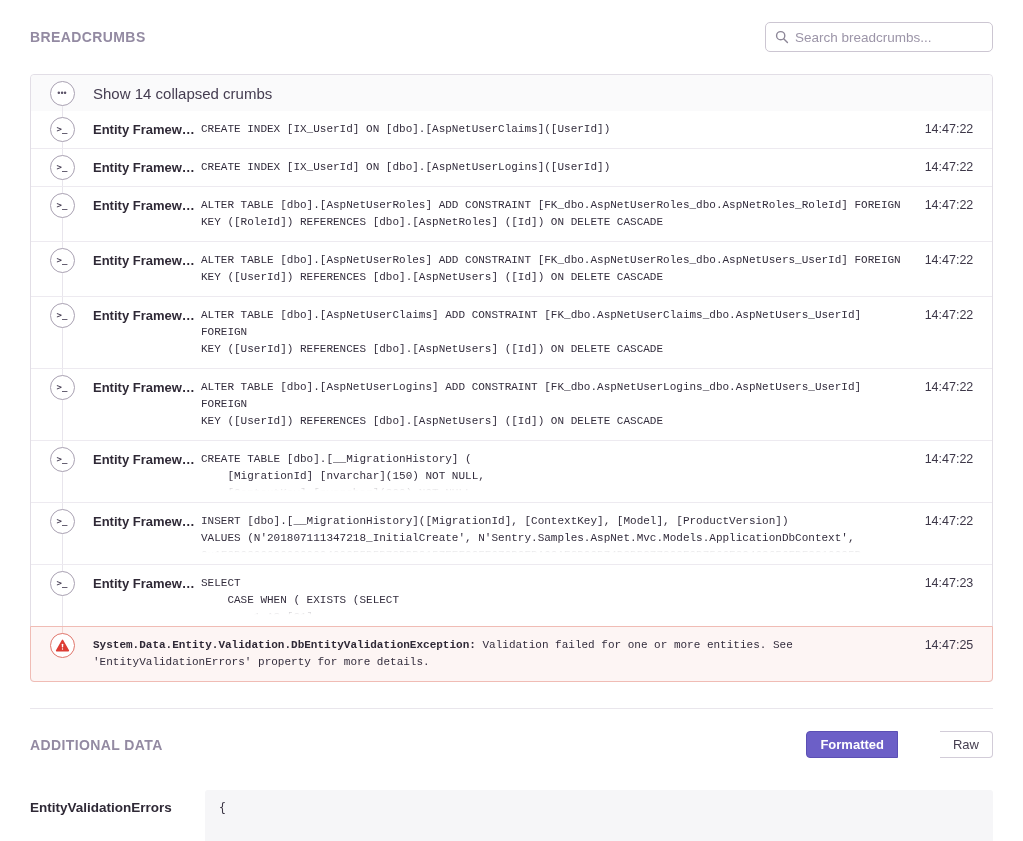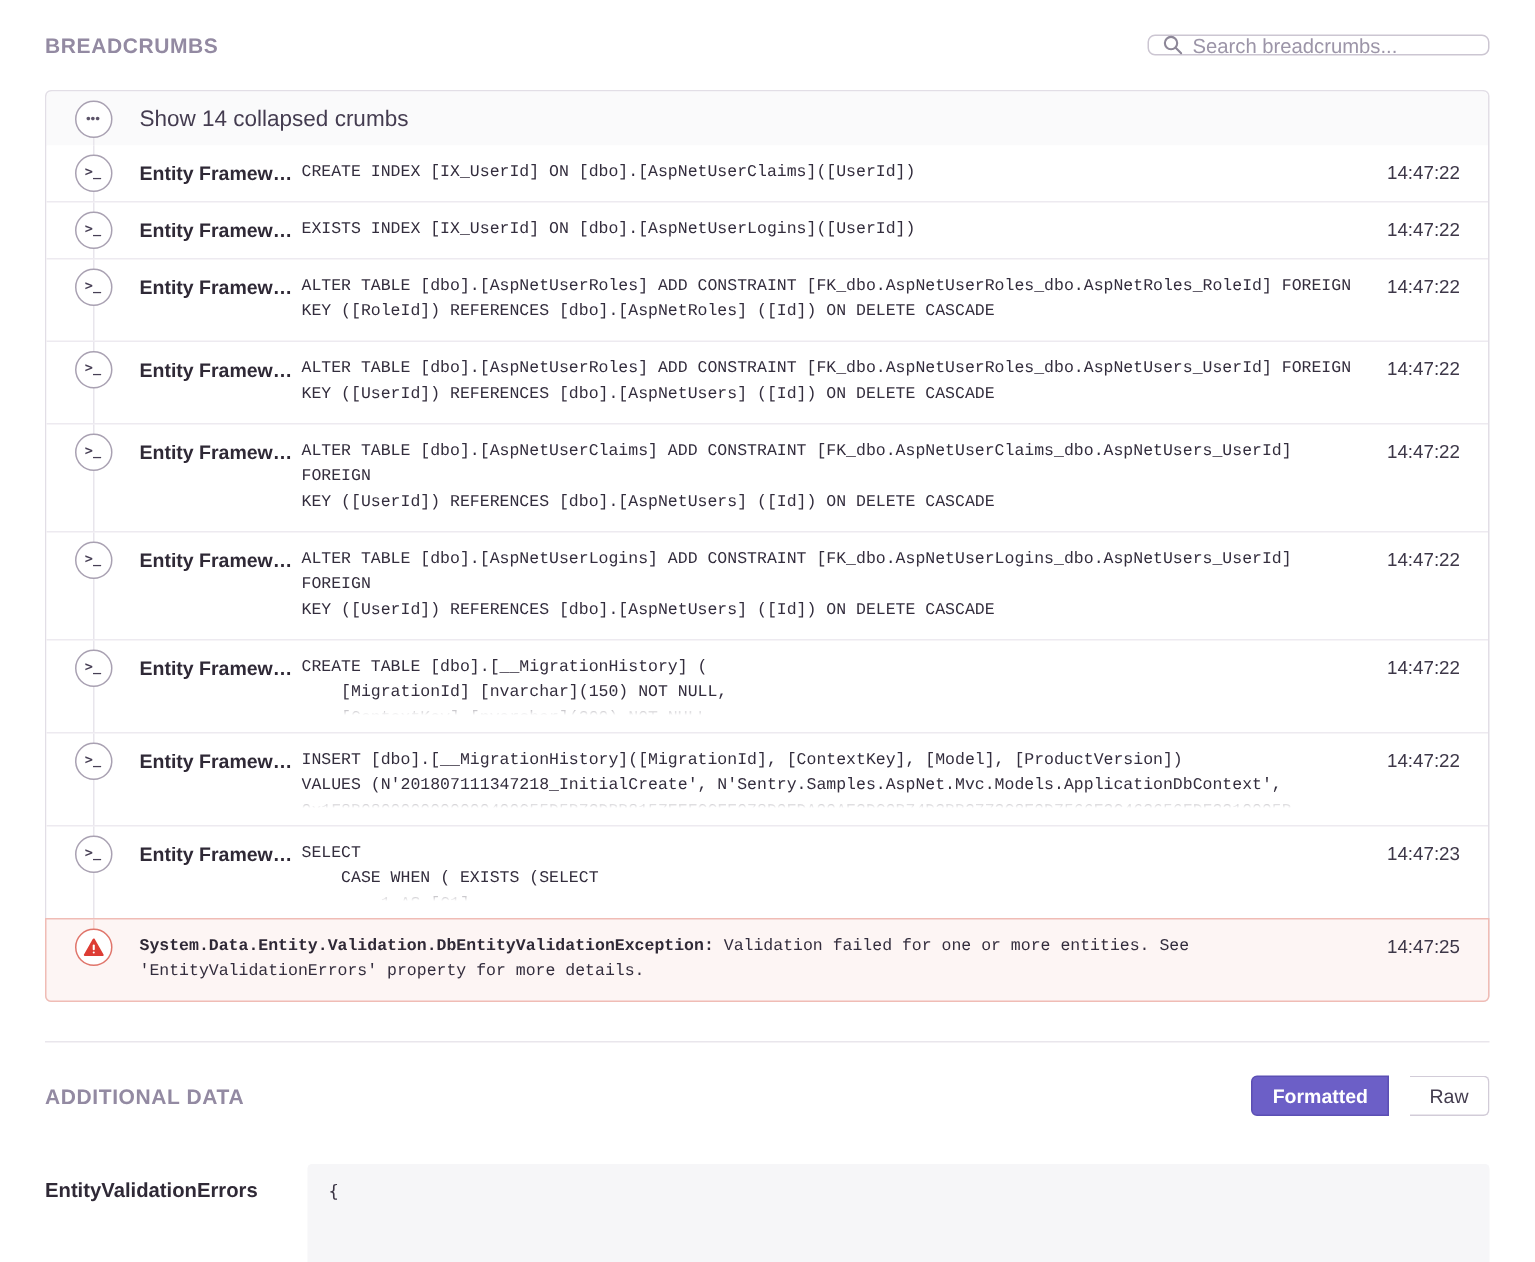--- a/index.html
+++ b/index.html
@@ -18,21 +18,21 @@
     padding-top: 22px; margin-bottom: 22px;
   }
   .section-title {
     font-size: 14px; font-weight: bold; letter-spacing: .4px;
     color: #938aa2; text-transform: uppercase;
   }
 
   
   .search-box {
     display: flex; align-items: center; gap: 6px;
-    width: 228px; height: 14px;
+    width: 228px; height: 30px;
     border: 1px solid #ccc6d2; border-radius: 5px;
     background: #fff; padding: 0 9px;
   }
   .search-box svg { flex: 0 0 auto; }
   .search-box input {
     border: none; outline: none; width: 100%;
     font-family: "Liberation Sans", sans-serif;
     font-size: 13.5px; color: #35303f; background: transparent;
   }
   .search-box input::placeholder { color: #9c95a8; }
@@ -112,21 +112,21 @@
     border-radius: 0 0 4px 4px;
   }
   .exception-row .crumb-circle { border-color: #e0756b; }
   .exception-row .icon-cell::before { background: #f3d4d0; }
   .exception-row .msg-pre strong { font-weight: bold; color: #2f2936; }
 
   
   .full-divider { border: none; border-top: 1px solid #e9e6ec; margin: 26px 0 0 0; }
 
   
-  .seg-control { display: flex; }
+  .seg-control { display: flex; gap: 28px; }
   .seg-btn {
     height: 27px; padding: 0 13px;
     font-family: "Liberation Sans", sans-serif;
     font-size: 13px; line-height: 25px; cursor: pointer;
     border: 1px solid #d2ccd8; background: #fff; color: #443d4f;
   }
   .seg-btn.active {
     background: #6c5fc7; border-color: #5b4fb4; color: #fff; font-weight: bold;
   }
   .seg-btn:first-child { border-radius: 4px 0 0 4px; }
@@ -194,21 +194,21 @@
 
   <div class="crumb-row">
     <div class="icon-cell">
       <div class="crumb-circle">
         <span class="glyph-terminal">&gt;_</span>
       </div>
     </div>
     <div class="cat-cell">Entity Framew…</div>
     <div class="msg-cell">
       <div class="msg-wrap">
-        <pre class="msg-pre">EXISTS INDEX [IX_UserId] ON [dbo].[AspNetUserLogins]([UserId])</pre>
+        <pre class="msg-pre">CREATE INDEX [IX_UserId] ON [dbo].[AspNetUserLogins]([UserId])</pre>
       </div>
     </div>
     <div class="time-cell">14:47:22</div>
   </div>
 
   <div class="crumb-row">
     <div class="icon-cell">
       <div class="crumb-circle">
         <span class="glyph-terminal">&gt;_</span>
       </div>

